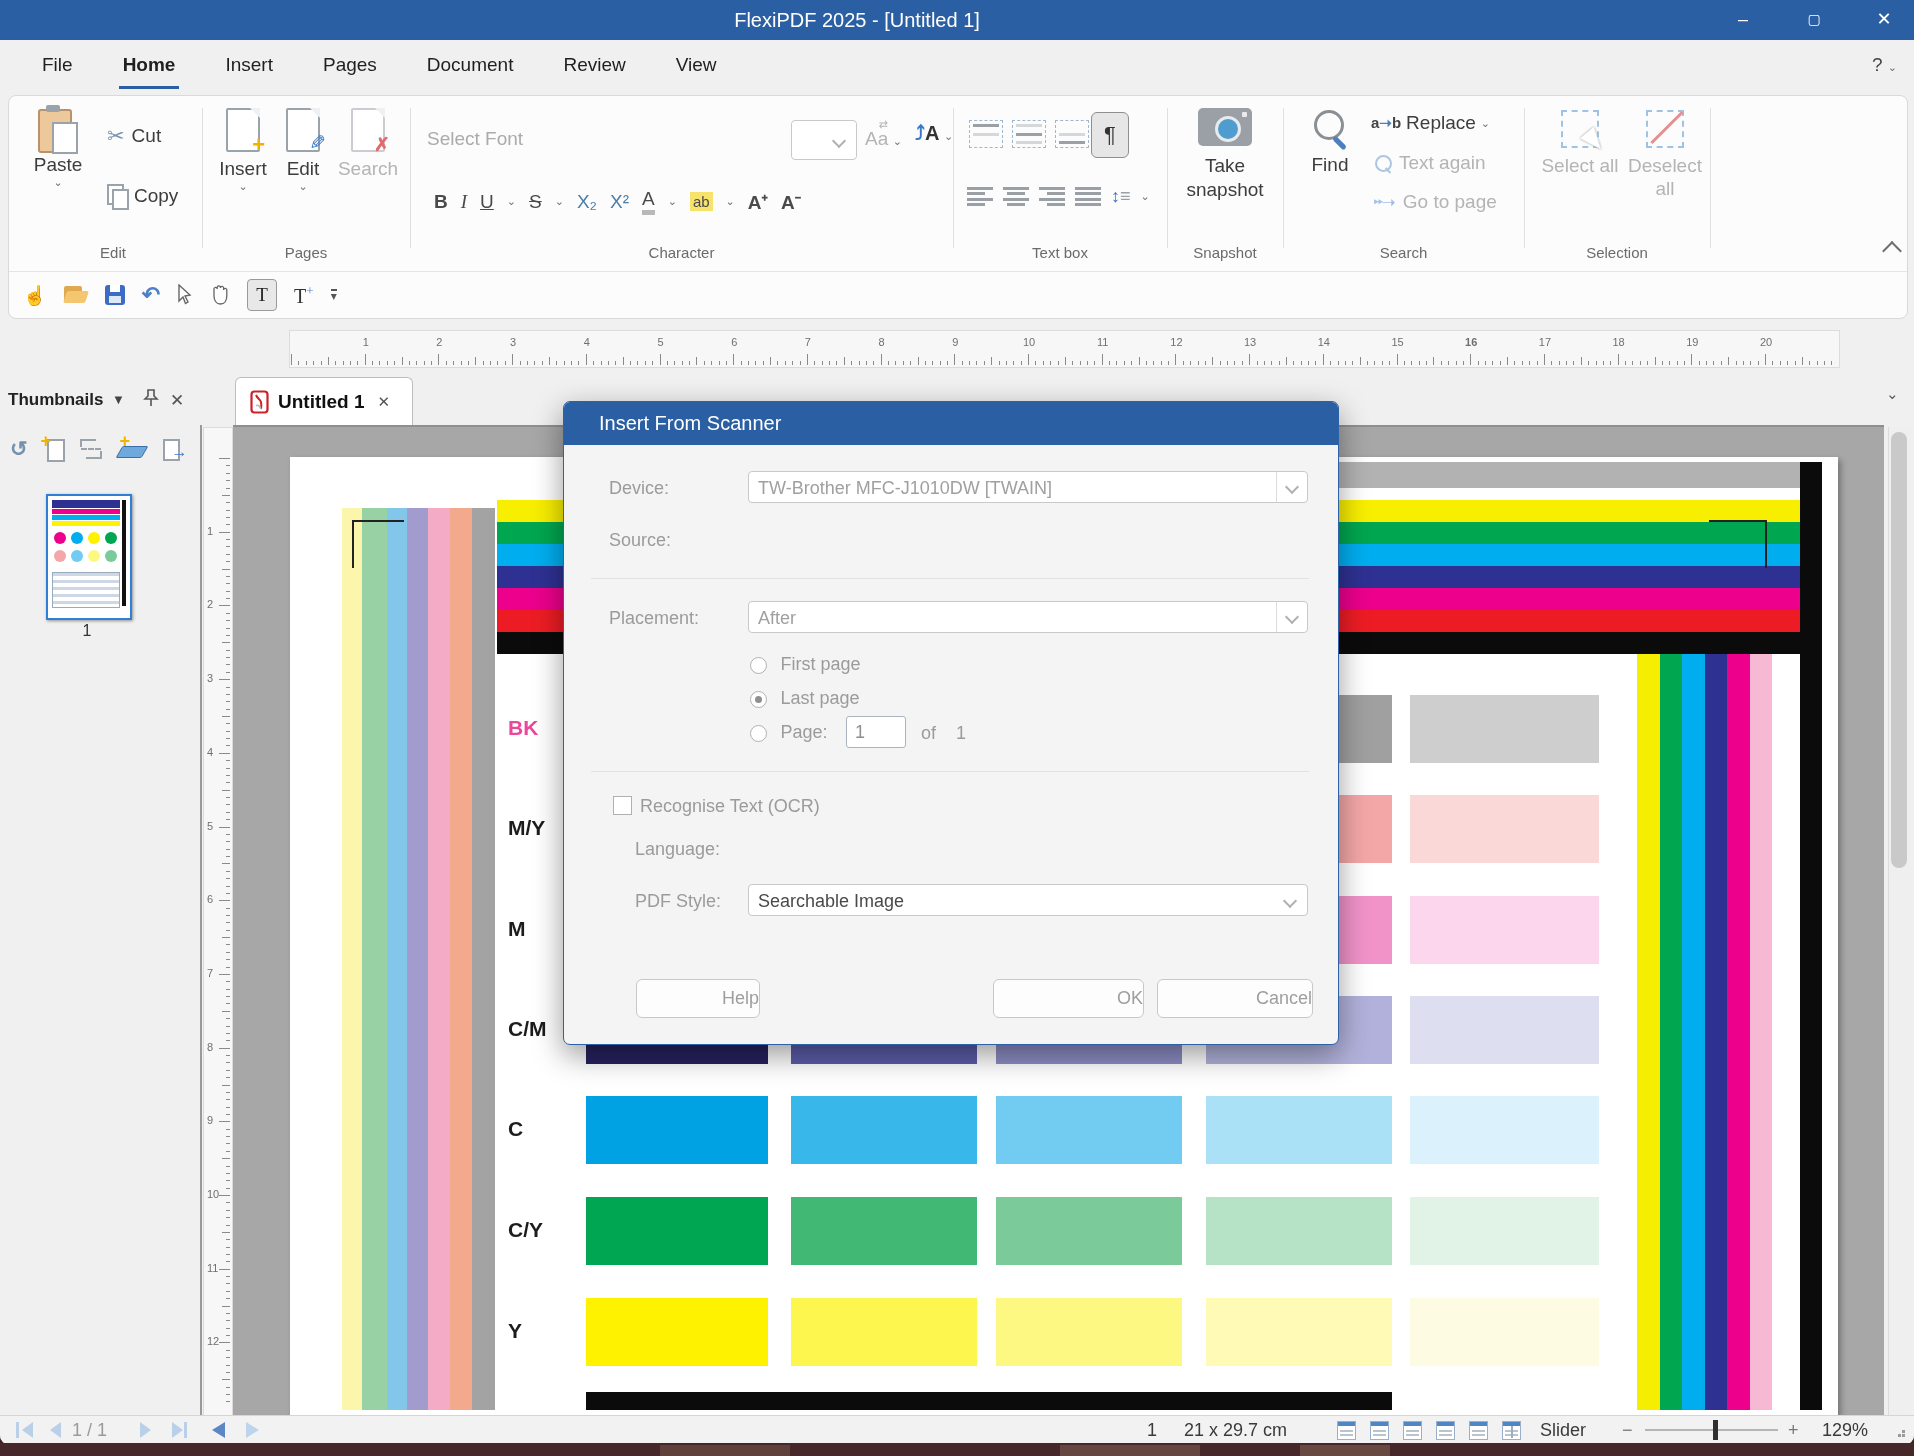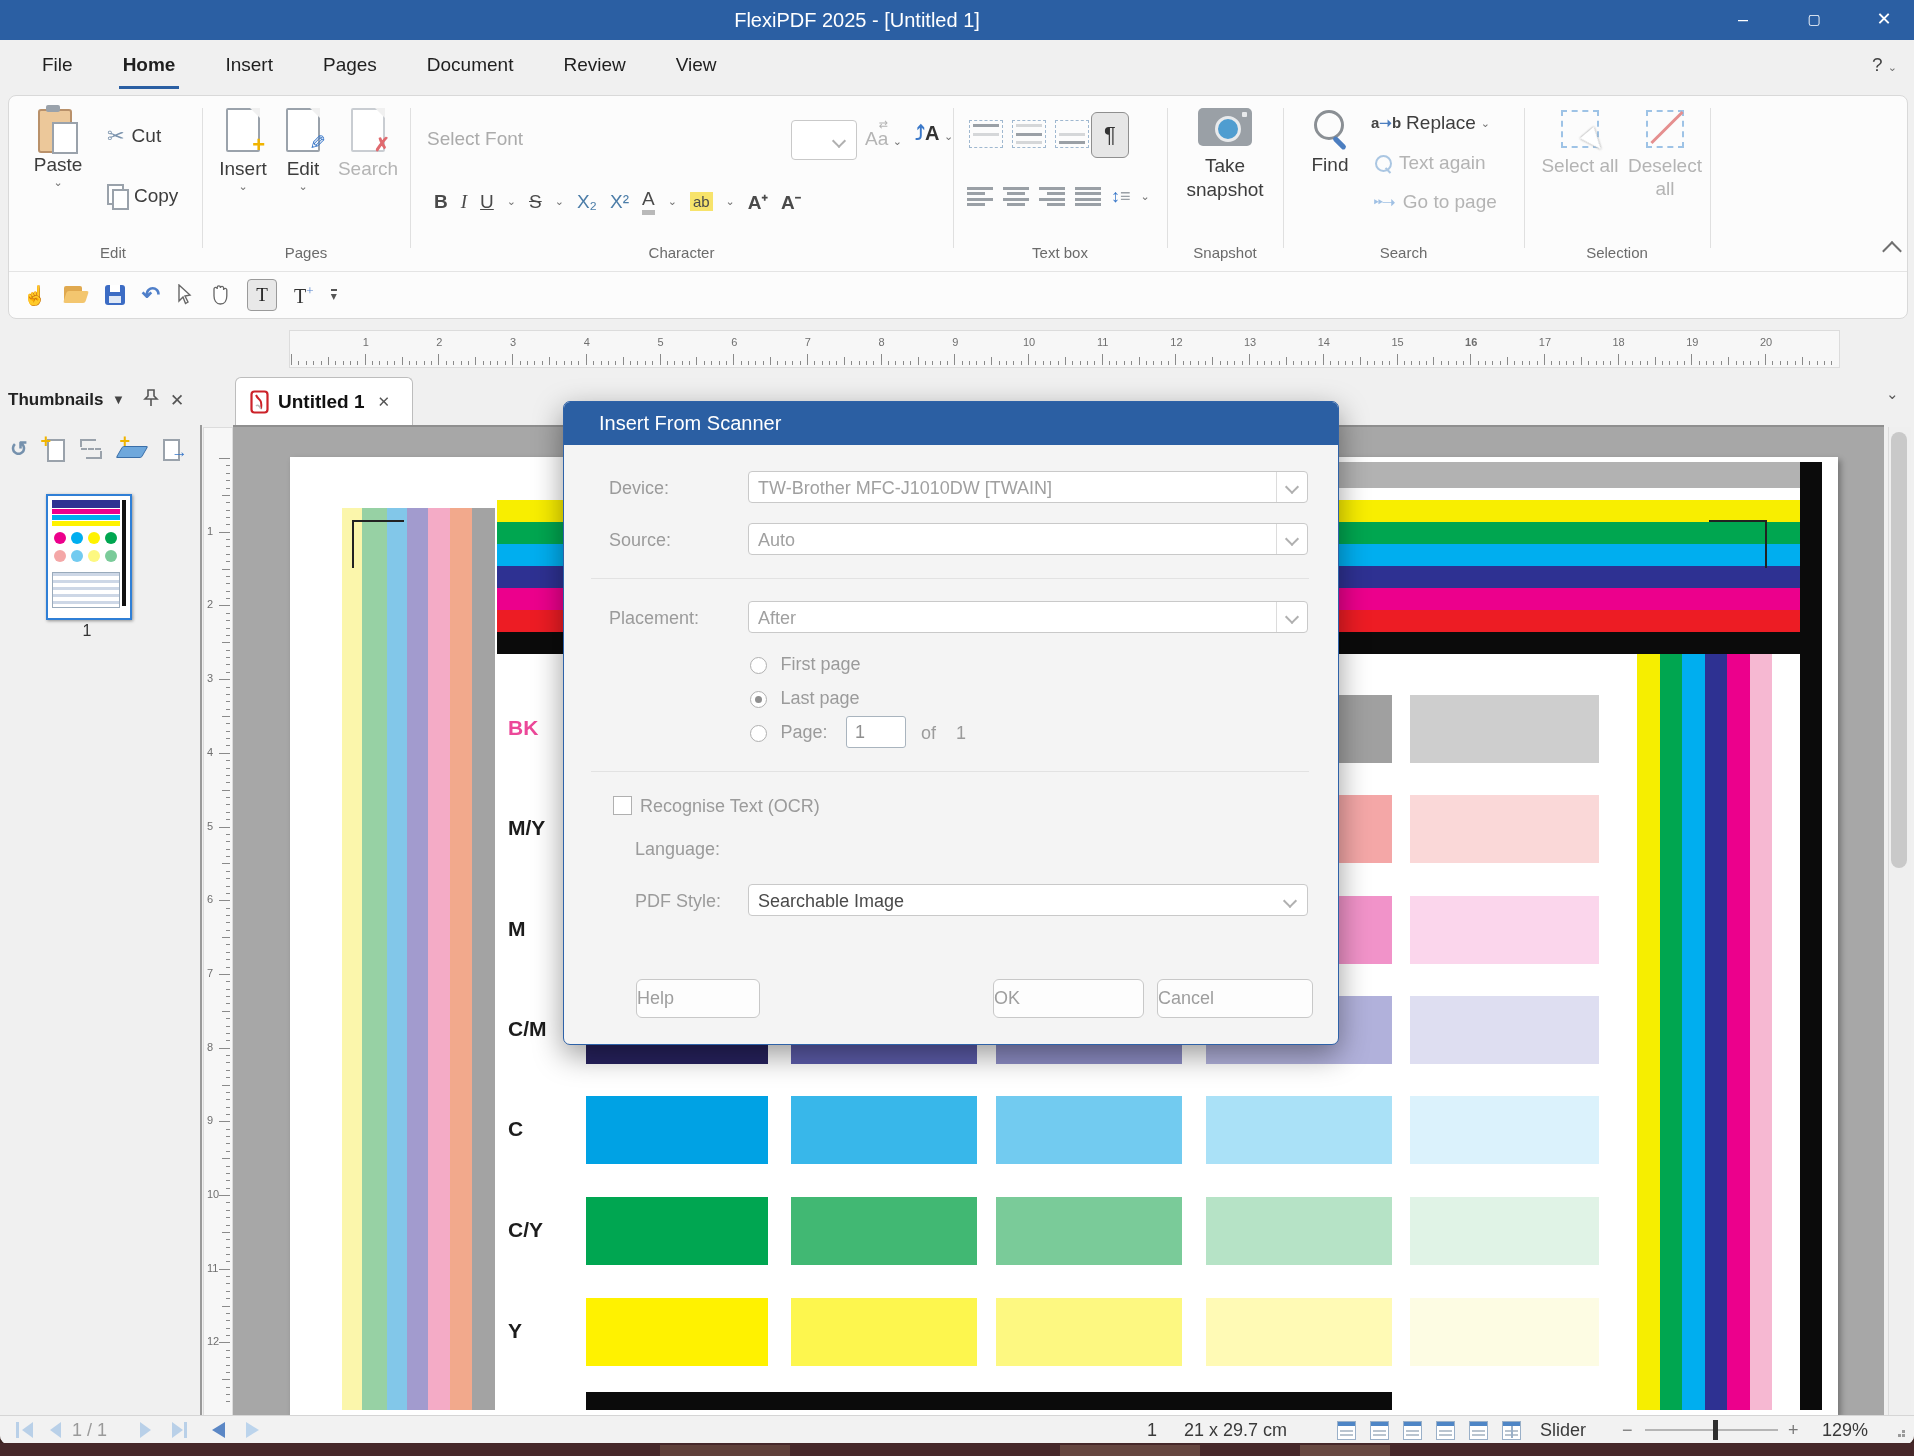--- a/index.html
+++ b/index.html
@@ -53,21 +53,21 @@
   .dlg-combo .val{position:absolute;left:9px;top:6px;font-size:18px;color:#a0a0a0;white-space:nowrap;}
   .dlg-combo .val.dark{color:#4a4a4a;}
   .arrowbox{position:absolute;right:0;top:0;width:30px;height:30px;border-left:1px solid #dcdcdc;}
   .chevdown{position:absolute;right:10px;top:10px;width:8px;height:8px;border-right:2px solid #b0b0b0;
     border-bottom:2px solid #b0b0b0;transform:rotate(45deg);}
   .chevdown.noline{right:12px;}
   .radio{width:17px;height:17px;border:1px solid #b0b0b0;border-radius:50%;background:#fff;box-sizing:border-box;}
   .radio.sel:after{content:"";position:absolute;left:4px;top:4px;width:7px;height:7px;border-radius:50%;background:#8f8f8f;}
   .dlg-hr{left:27px;width:718px;height:1px;background:#e2e2e2;}
   .dlg-btn{height:37px;background:#fdfdfd;border:1px solid #c8c8c8;border-radius:6px;
-    font-size:18px;color:#9e9e9e;text-align:left;line-height:37px;}
+    font-size:18px;color:#9e9e9e;text-align:right;line-height:37px;}
   
   #statusbar{left:0;top:1415px;width:1914px;height:30px;background:#f2f2f2;border-top:1px solid #d5d5d5;}
   .st-txt{font-size:18px;color:#3a3a3a;top:4px;}
   .navtri{width:0;height:0;border-top:8px solid transparent;border-bottom:8px solid transparent;top:6px;}
   .viewico{top:5px;width:19px;height:19px;background:#fff;border:1px solid #9ab0c8;box-sizing:border-box;}
   .viewico .hd{position:absolute;left:0;top:0;width:100%;height:4px;background:#4f86c6;}
   .viewico .ln{position:absolute;left:2px;height:2px;background:#b9c4cf;right:2px;}
   
   #thumb-title{left:8px;top:390px;font-size:17px;font-weight:bold;color:#222;}
   .qat-ico,.tp-ico{font-size:19px;color:#7a8ea2;}
@@ -831,26 +831,20 @@
 
     <div class="abs dlg-label" style="left:45px;top:76px;">Device:</div>
     <div class="abs dlg-combo" style="top:69px;">
       <span class="val">TW-Brother MFC-J1010DW [TWAIN]</span>
       <span class="arrowbox">
           <span class="chevdown"></span>
         </span>
     </div>
 
     <div class="abs dlg-label" style="left:45px;top:128px;">Source:</div>
-    <div class="abs dlg-combo" style="top:121px;">
-      <span class="val">Auto</span>
-      <span class="arrowbox">
-          <span class="chevdown"></span>
-        </span>
-    </div>
 
     <div class="abs dlg-hr" style="top:176px;"></div>
 
     <div class="abs dlg-label" style="left:45px;top:206px;">Placement:</div>
     <div class="abs dlg-combo" style="top:199px;">
       <span class="val">After</span>
       <span class="arrowbox">
           <span class="chevdown"></span>
         </span>
     </div>

